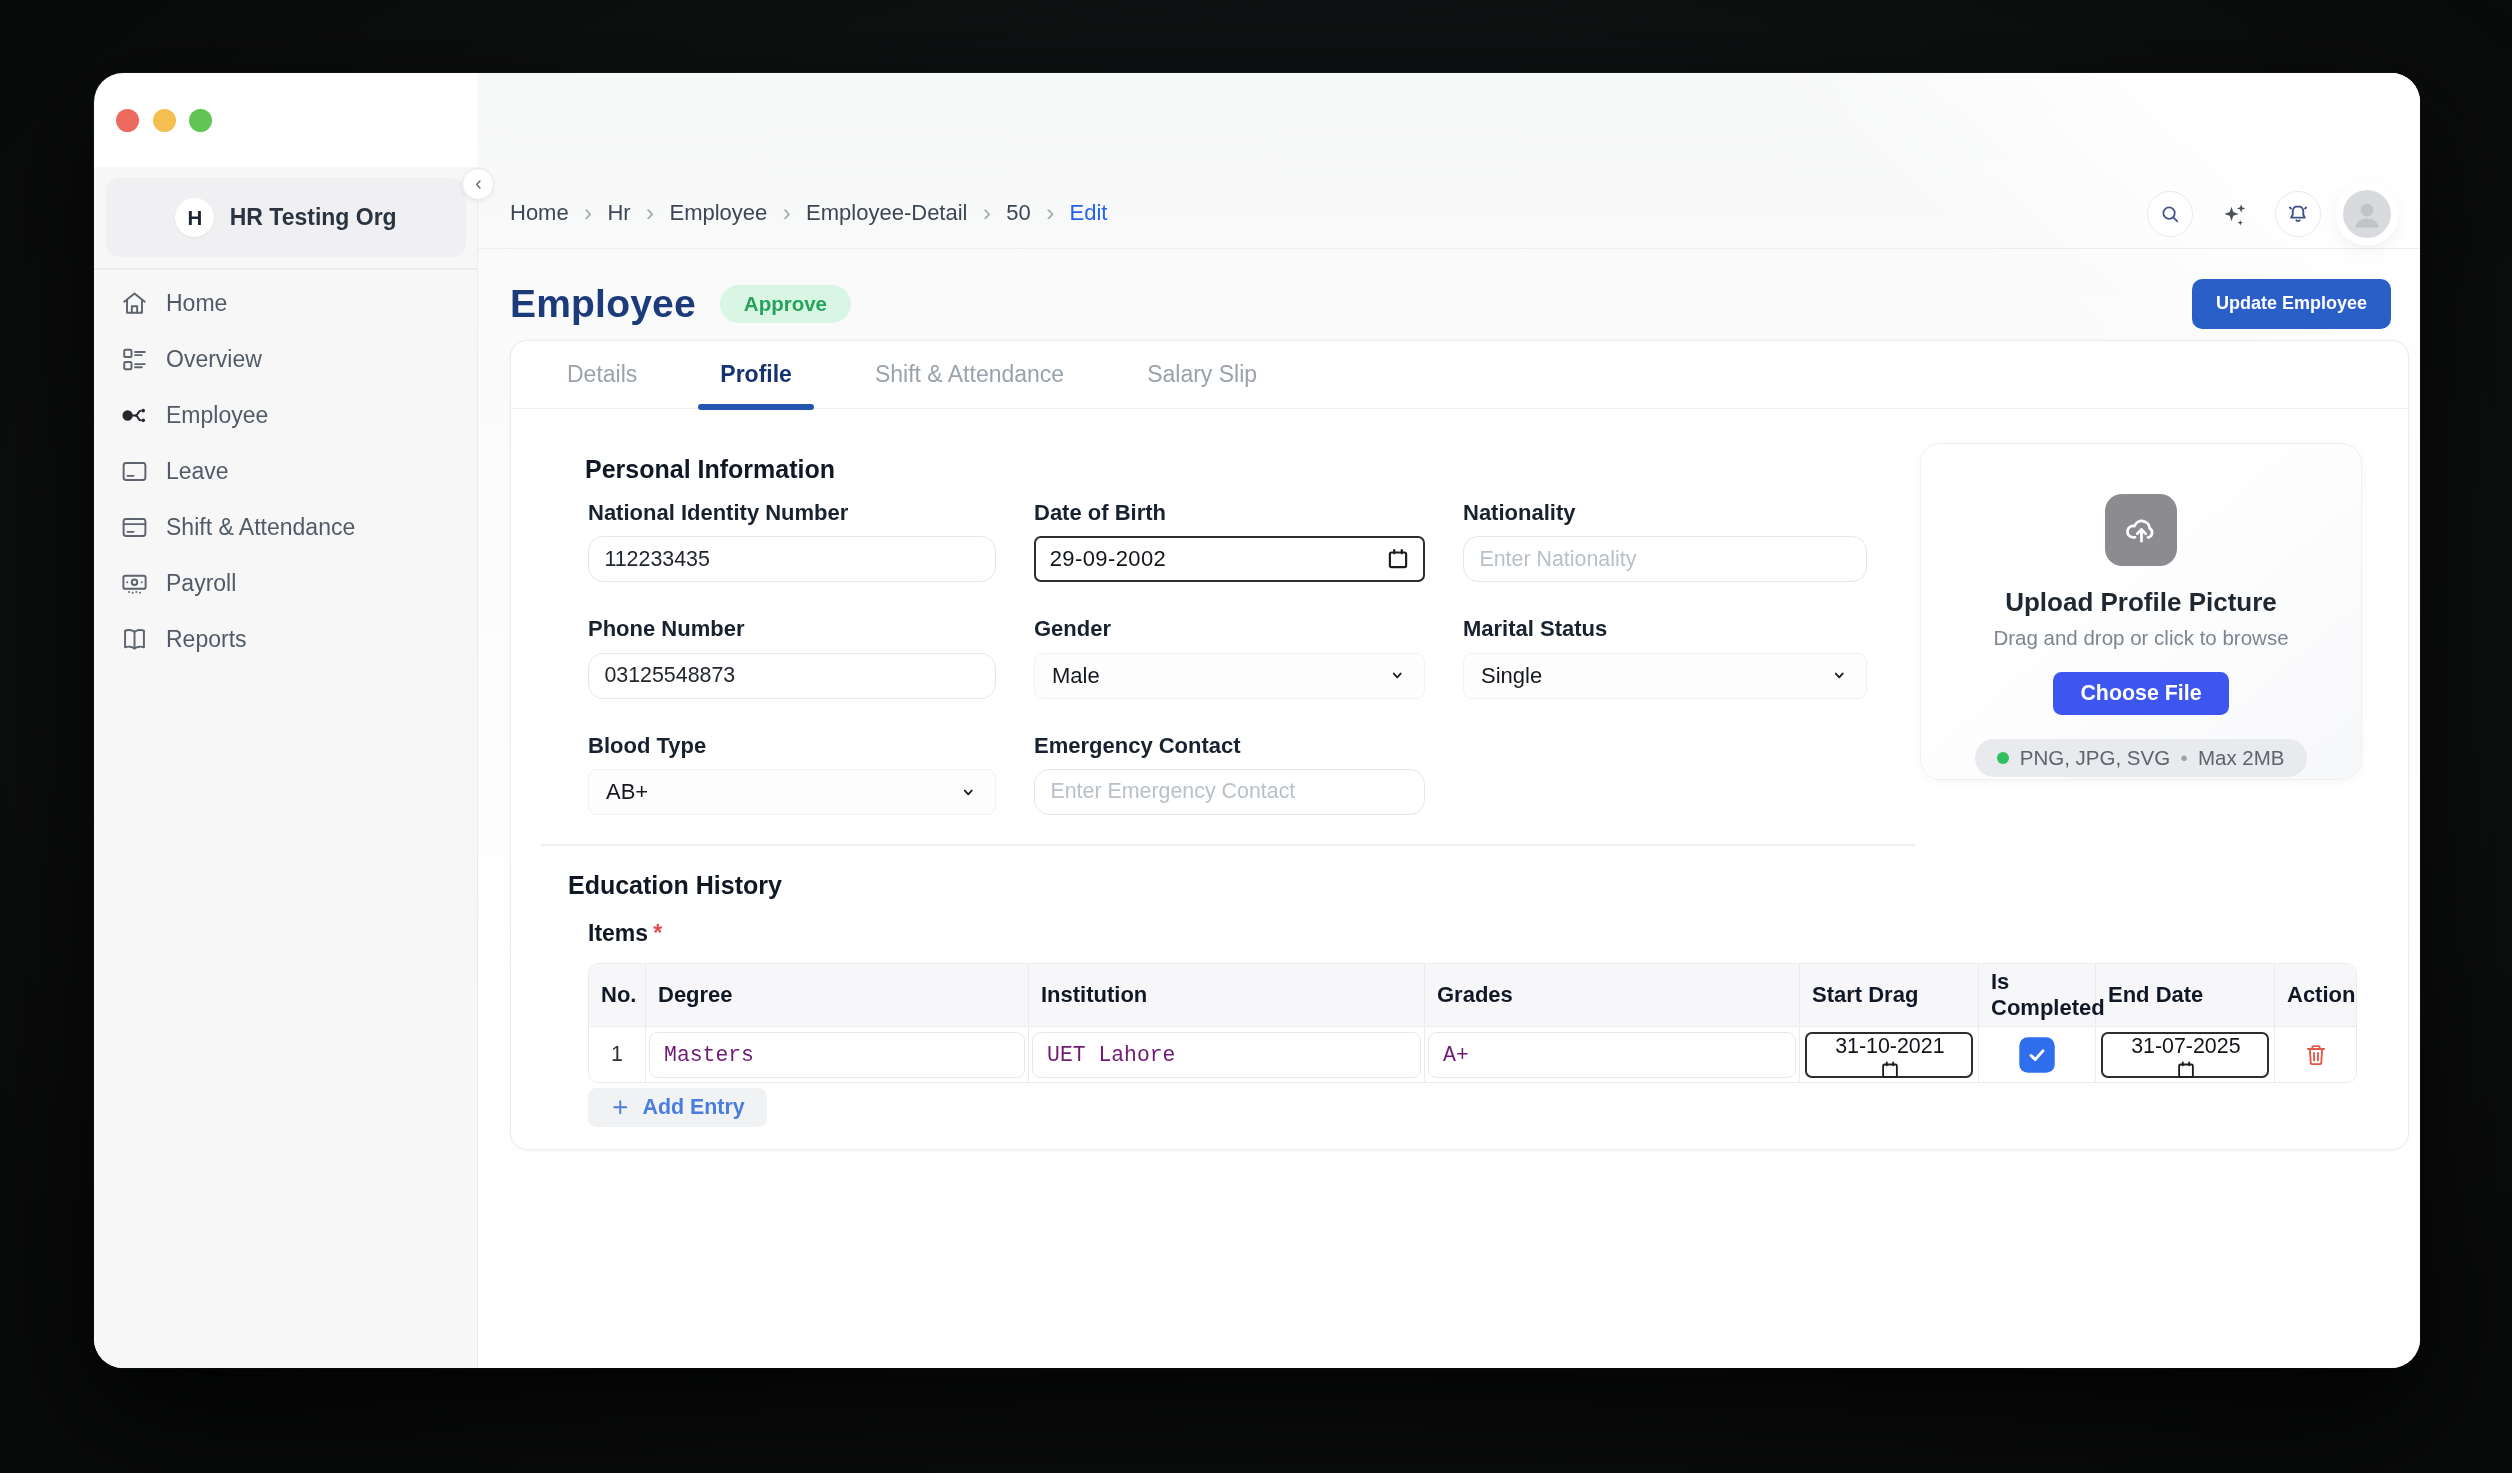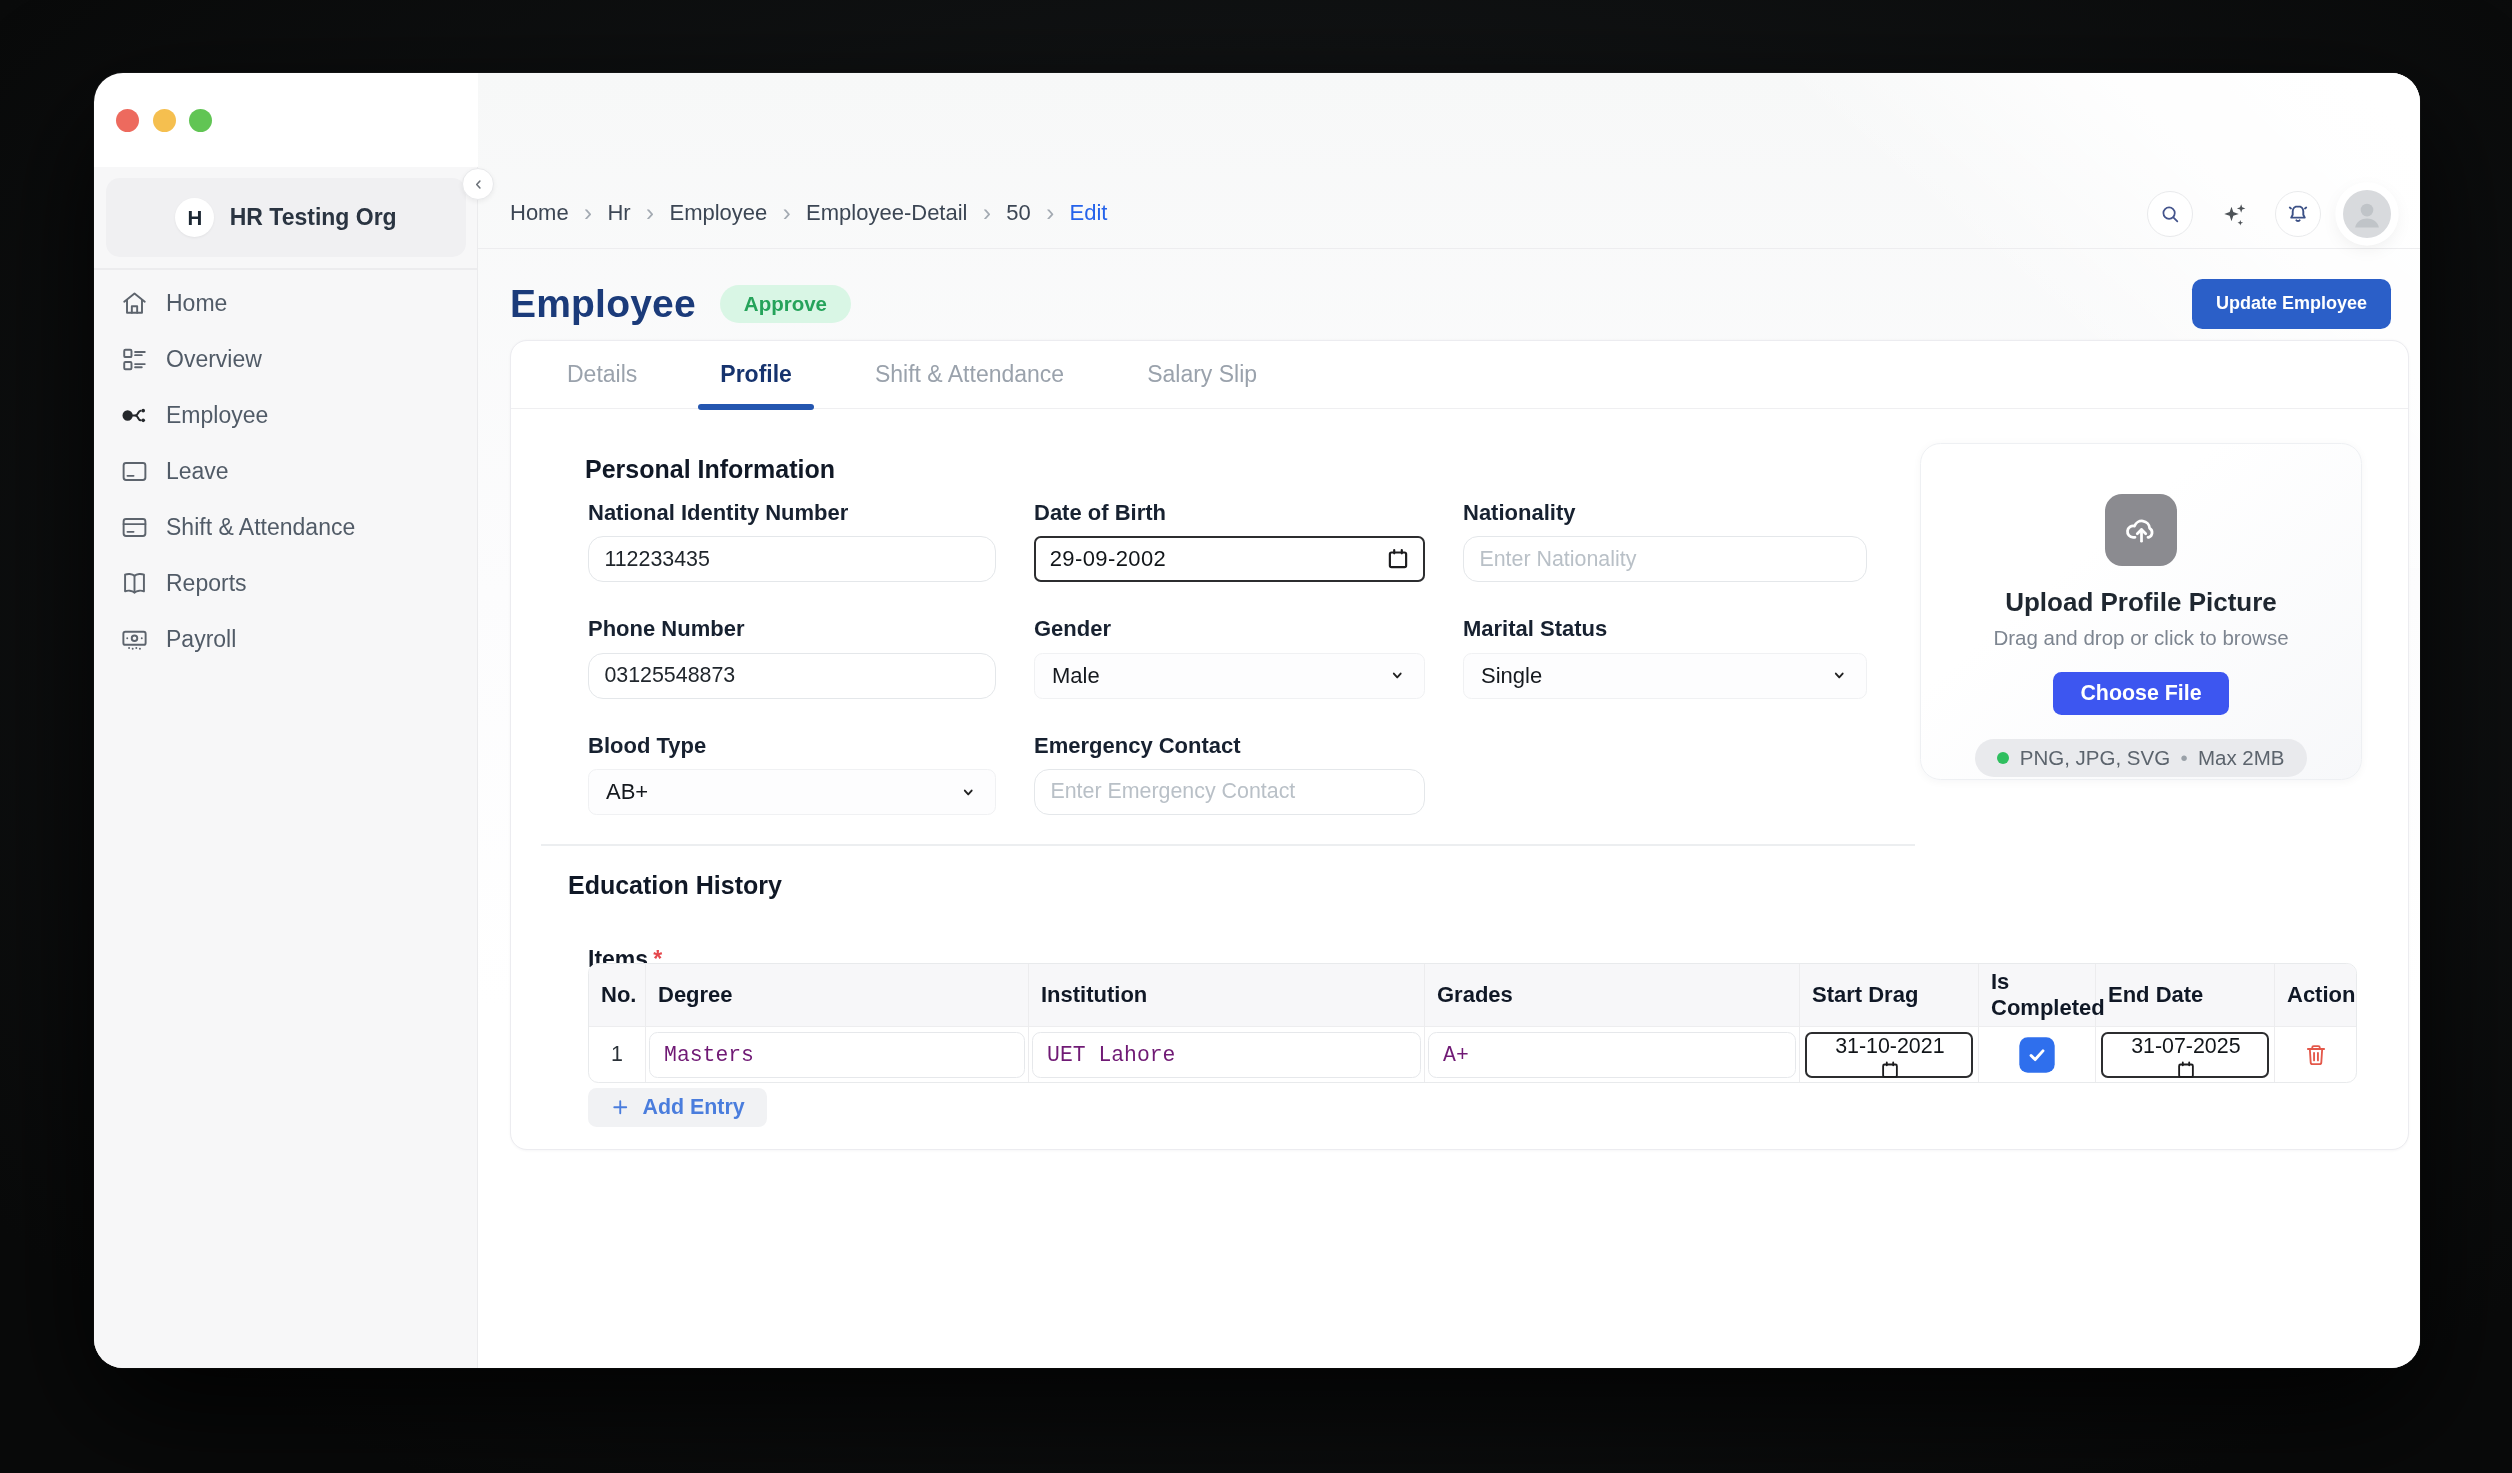--- a/index.html
+++ b/index.html
@@ -139,21 +139,21 @@
   }
   .file-pill {
     margin-top: 24px; height: 38px; padding: 0 22px; border-radius: 20.5px; background: #e9eaed;
     display: flex; align-items: center; gap: 10.3px; font-size: 20.5px; color: #5c646d;
   }
   .green-dot { width: 12px; height: 12px; border-radius: 50%; background: #2fbf5f; }
   .pill-sep { color: #9aa1a8; }
 
   
   .edu-heading { position: absolute; left: 57px; top: 530px; }
-  .items-label { position: absolute; left: 77px; top: 605px; font-size: 23px; font-weight: 700; color: #101826; }
+  .items-label { position: absolute; left: 77px; top: 579px; font-size: 23px; font-weight: 700; color: #101826; }
   .req { color: #e5484d; margin-left: 5.1px; }
   .edu-table {
     position: absolute; left: 77px; top: 622px; width: 1769px;
     border: 1.7px solid #e8eaec; border-radius: 10.3px; overflow: hidden; background: #fff;
   }
   .t-row { display: grid; grid-template-columns: 57px 383px 396px 375px 179px 117px 179px 82px; }
   .t-head { background: #f7f7f9; }
   .t-head .t-cell { height: 62px; font-size: 22px; font-weight: 700; color: #101826; }
   .t-body .t-cell { height: 56px; font-size: 21.4px; color: #2a3138; border-top: 1.7px solid #ededef; }
   .t-cell { display: flex; align-items: center; padding: 0 12px; border-right: 1.7px solid #ececee; }
@@ -240,37 +240,37 @@
         <span class="nicon">
           <svg viewBox="0 0 24 24" width="29" height="29" fill="none" stroke="currentColor" stroke-width="1.6" stroke-linecap="round">
               <rect x="3" y="5" width="18" height="14" rx="2"></rect>
               <path d="M3 9.2h18M6.2 15.6h5"></path>
             </svg>
         </span>
         <span>Shift &amp; Attendance</span>
       </div>
       <div class="nav-item">
         <span class="nicon">
-          <svg viewBox="0 0 24 24" width="29" height="29" fill="none" stroke="currentColor" stroke-width="1.6" stroke-linecap="round" stroke-linejoin="round">
-              <path d="M12 5.6C10 3.8 6.2 3.8 4.2 4.7v13.8c2-0.9 5.8-0.9 7.8 0.9 2-1.8 5.8-1.8 7.8-0.9V4.7C17.8 3.8 14 3.8 12 5.6Z"></path>
-              <path d="M12 5.6v13.8"></path>
-            </svg>
-        </span>
-        <span>Reports</span>
-      </div>
-      <div class="nav-item">
-        <span class="nicon">
           <svg viewBox="0 0 24 24" width="29" height="29" fill="none" stroke="currentColor" stroke-width="1.6" stroke-linecap="round">
               <rect x="2.8" y="5.6" width="18.4" height="10.8" rx="1.6"></rect>
               <circle cx="12" cy="11" r="2.3"></circle>
               <path d="M6 11h.01M18 11h.01"></path>
               <path d="M7.5 19h.01M10.5 19.6h.01M13.5 19h.01M16.5 19.6h.01"></path>
             </svg>
         </span>
         <span>Payroll</span>
+      </div>
+      <div class="nav-item">
+        <span class="nicon">
+          <svg viewBox="0 0 24 24" width="29" height="29" fill="none" stroke="currentColor" stroke-width="1.6" stroke-linecap="round" stroke-linejoin="round">
+              <path d="M12 5.6C10 3.8 6.2 3.8 4.2 4.7v13.8c2-0.9 5.8-0.9 7.8 0.9 2-1.8 5.8-1.8 7.8-0.9V4.7C17.8 3.8 14 3.8 12 5.6Z"></path>
+              <path d="M12 5.6v13.8"></path>
+            </svg>
+        </span>
+        <span>Reports</span>
       </div>
     </div>
   </div>
 
   <div class="collapse-btn">
     <span>
       <svg viewBox="0 0 24 24" width="17" height="17" fill="none" stroke="currentColor" stroke-width="2.2" stroke-linecap="round" stroke-linejoin="round">
           <polyline points="14,7 9.5,12 14,17"></polyline>
         </svg>
     </span>

